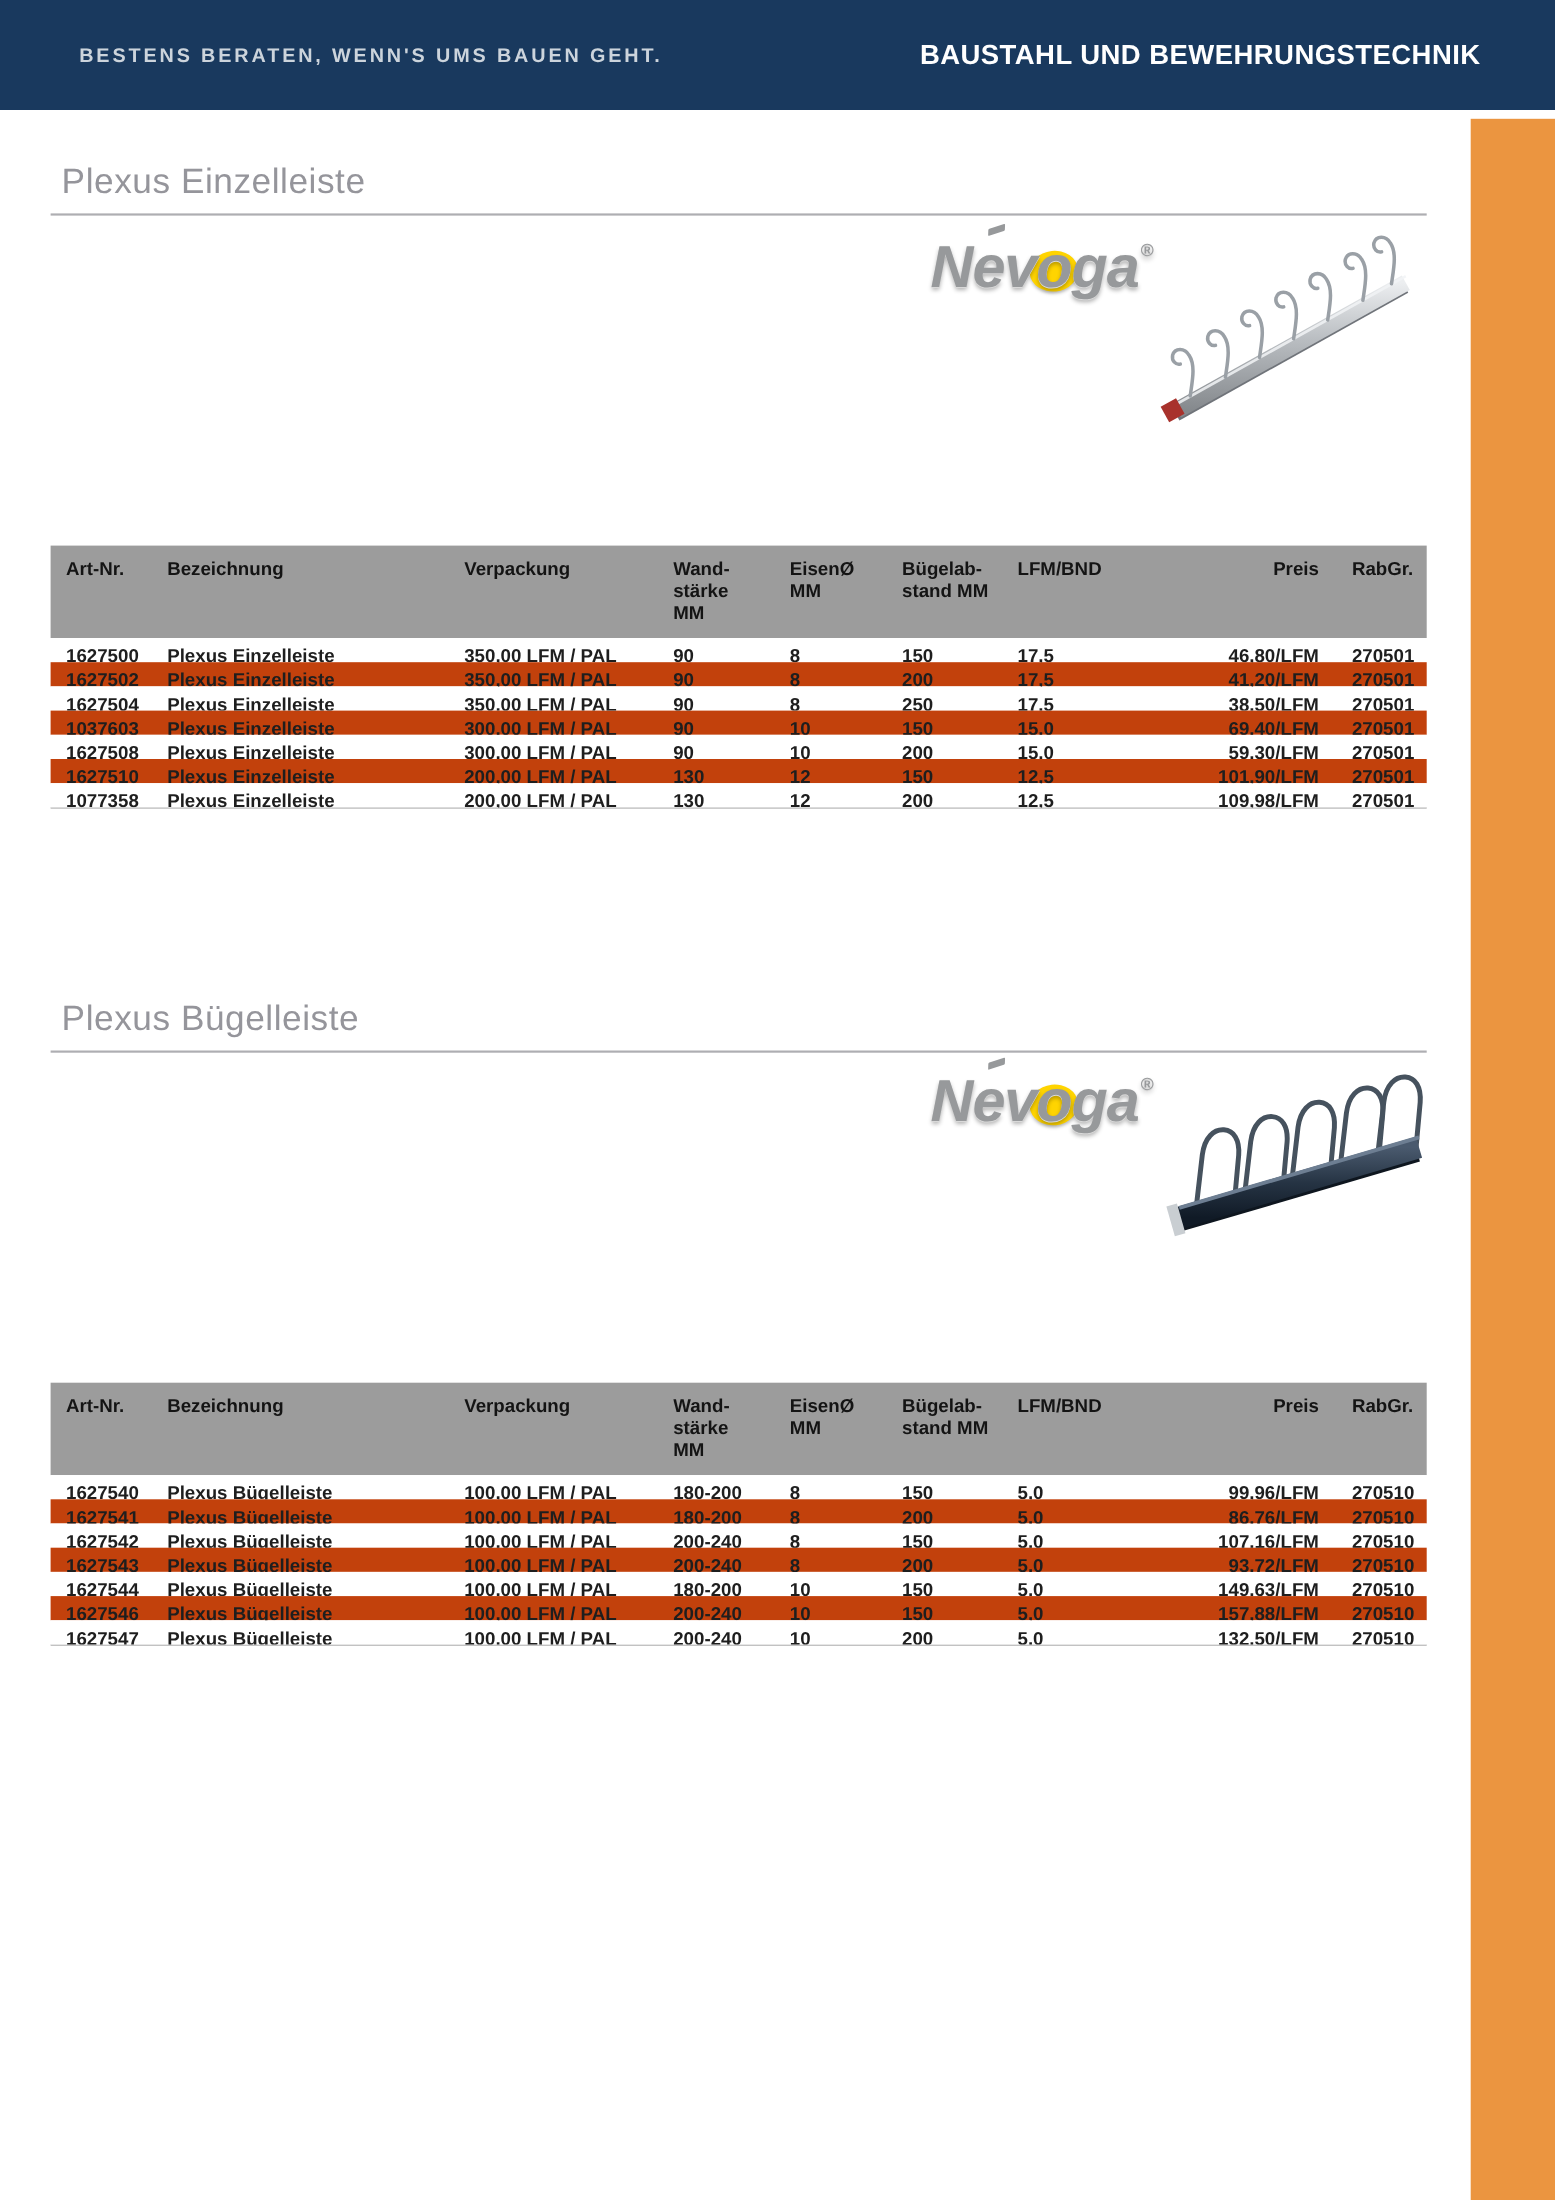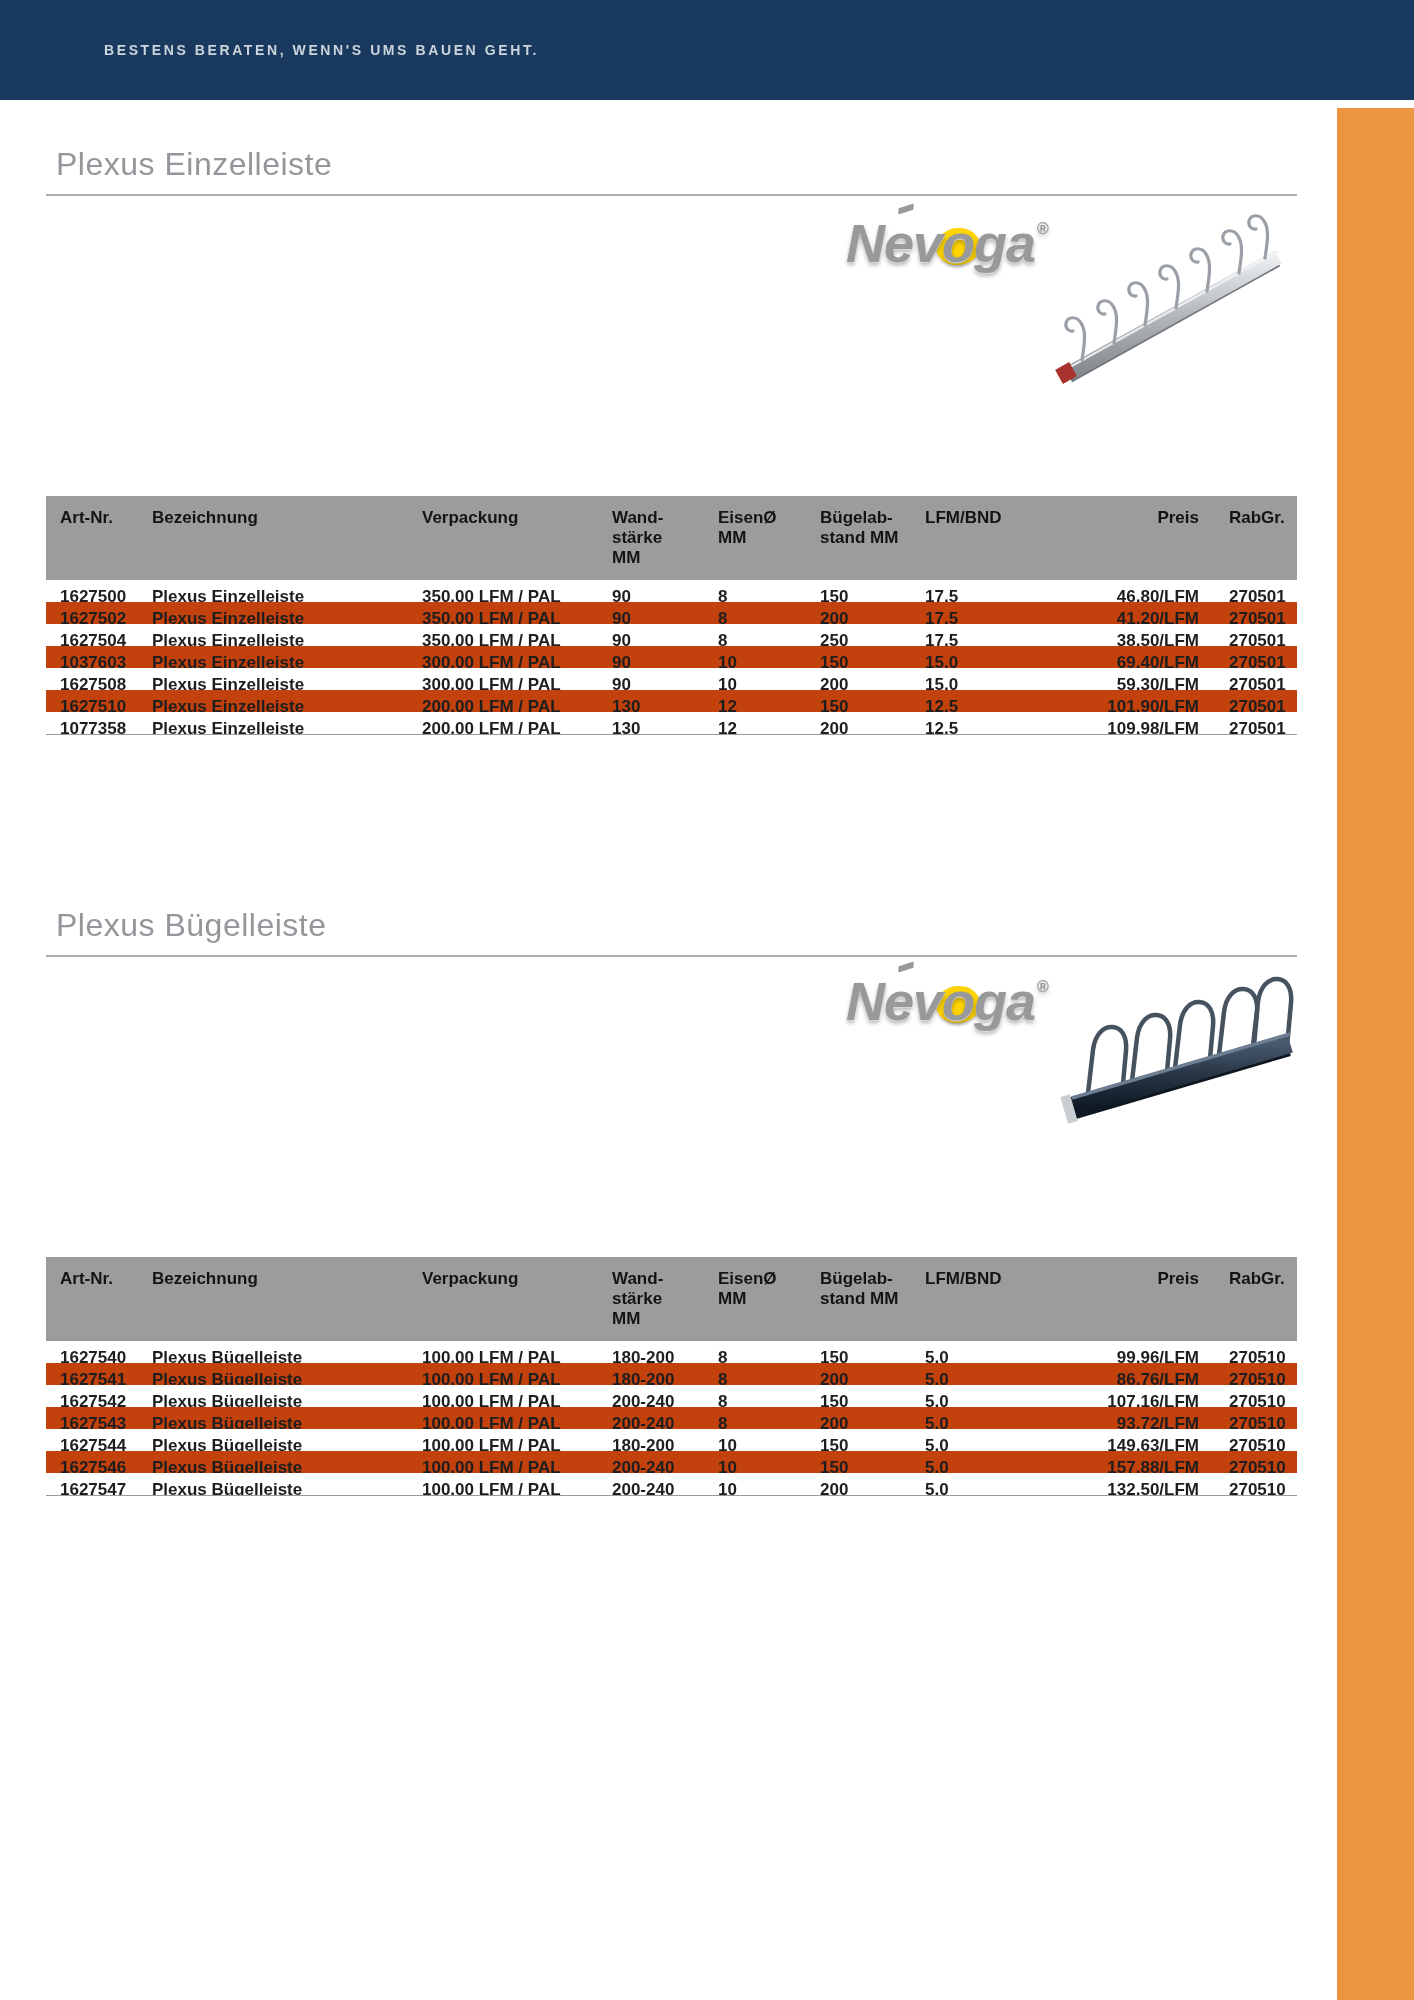--- a/index.html
+++ b/index.html
@@ -2,21 +2,21 @@
 <html><head>
 <meta charset="utf-8">
 <style>
   * { margin:0; padding:0; box-sizing:border-box; }
   body { background:#555; font-family:"Liberation Sans", sans-serif; }
   .page { position:relative; width:1414px; height:2000px; background:#ffffff; overflow:hidden; margin:0 auto; }
 
   
   .topbar { position:absolute; left:0; top:0; width:1414px; height:100px; background:#19395e;
             display:flex; align-items:center; justify-content:space-between; }
-  .tagline { margin-left:60px; color:#ccd4dc; font-size:14px; font-weight:bold; letter-spacing:2.6px;padding-left:44px; }
+  .tagline { margin-left:28px; color:#ccd4dc; font-size:18px; font-weight:bold; letter-spacing:2.6px;padding-left:44px; }
   .titleblock { margin-right:68px; text-align:right; line-height:1.15; }
   .title-main { color:#ffffff; font-size:25px; font-weight:bold; letter-spacing:0.4px; }
   .title-sub { color:#7f9cc1; font-size:23px; font-weight:400; letter-spacing:0.4px; }
 
   
   .stripe { position:absolute; right:0; top:108px; width:77px; height:1892px; background:#eb9540; }
 
   
   .sec-heading { position:absolute; left:46px; width:1251px; border-bottom:2px solid #aeaeb2;
                  padding:0 0 10px 10px; color:#95959b; font-size:32px; font-weight:400;
@@ -64,20 +64,21 @@
             text-align:center; padding-top:8px; font-size:20px; color:#1e1e1e; }
 </style>
 </head>
 <body>
 
 <div class="page">
 
   <div class="topbar">
     <div class="tagline">BESTENS BERATEN, WENN'S UMS BAUEN GEHT.</div>
     <div class="titleblock">
+      <div class="title-main">BAUSTAHL UND BEWEHRUNGSTECHNIK</div>
     </div>
   </div>
 
   <div class="stripe"></div>
 
   <div class="sec-heading" id="heading1">Plexus Einzelleiste</div>
 
   <div class="logo" id="logo1">
     <span class="accent"></span><span class="lpart">Nev</span><span class="o-wrap"><span class="o-ellipse"></span><span class="lpart">o</span></span><span class="lpart">ga</span><span class="reg">®</span>
   </div>

